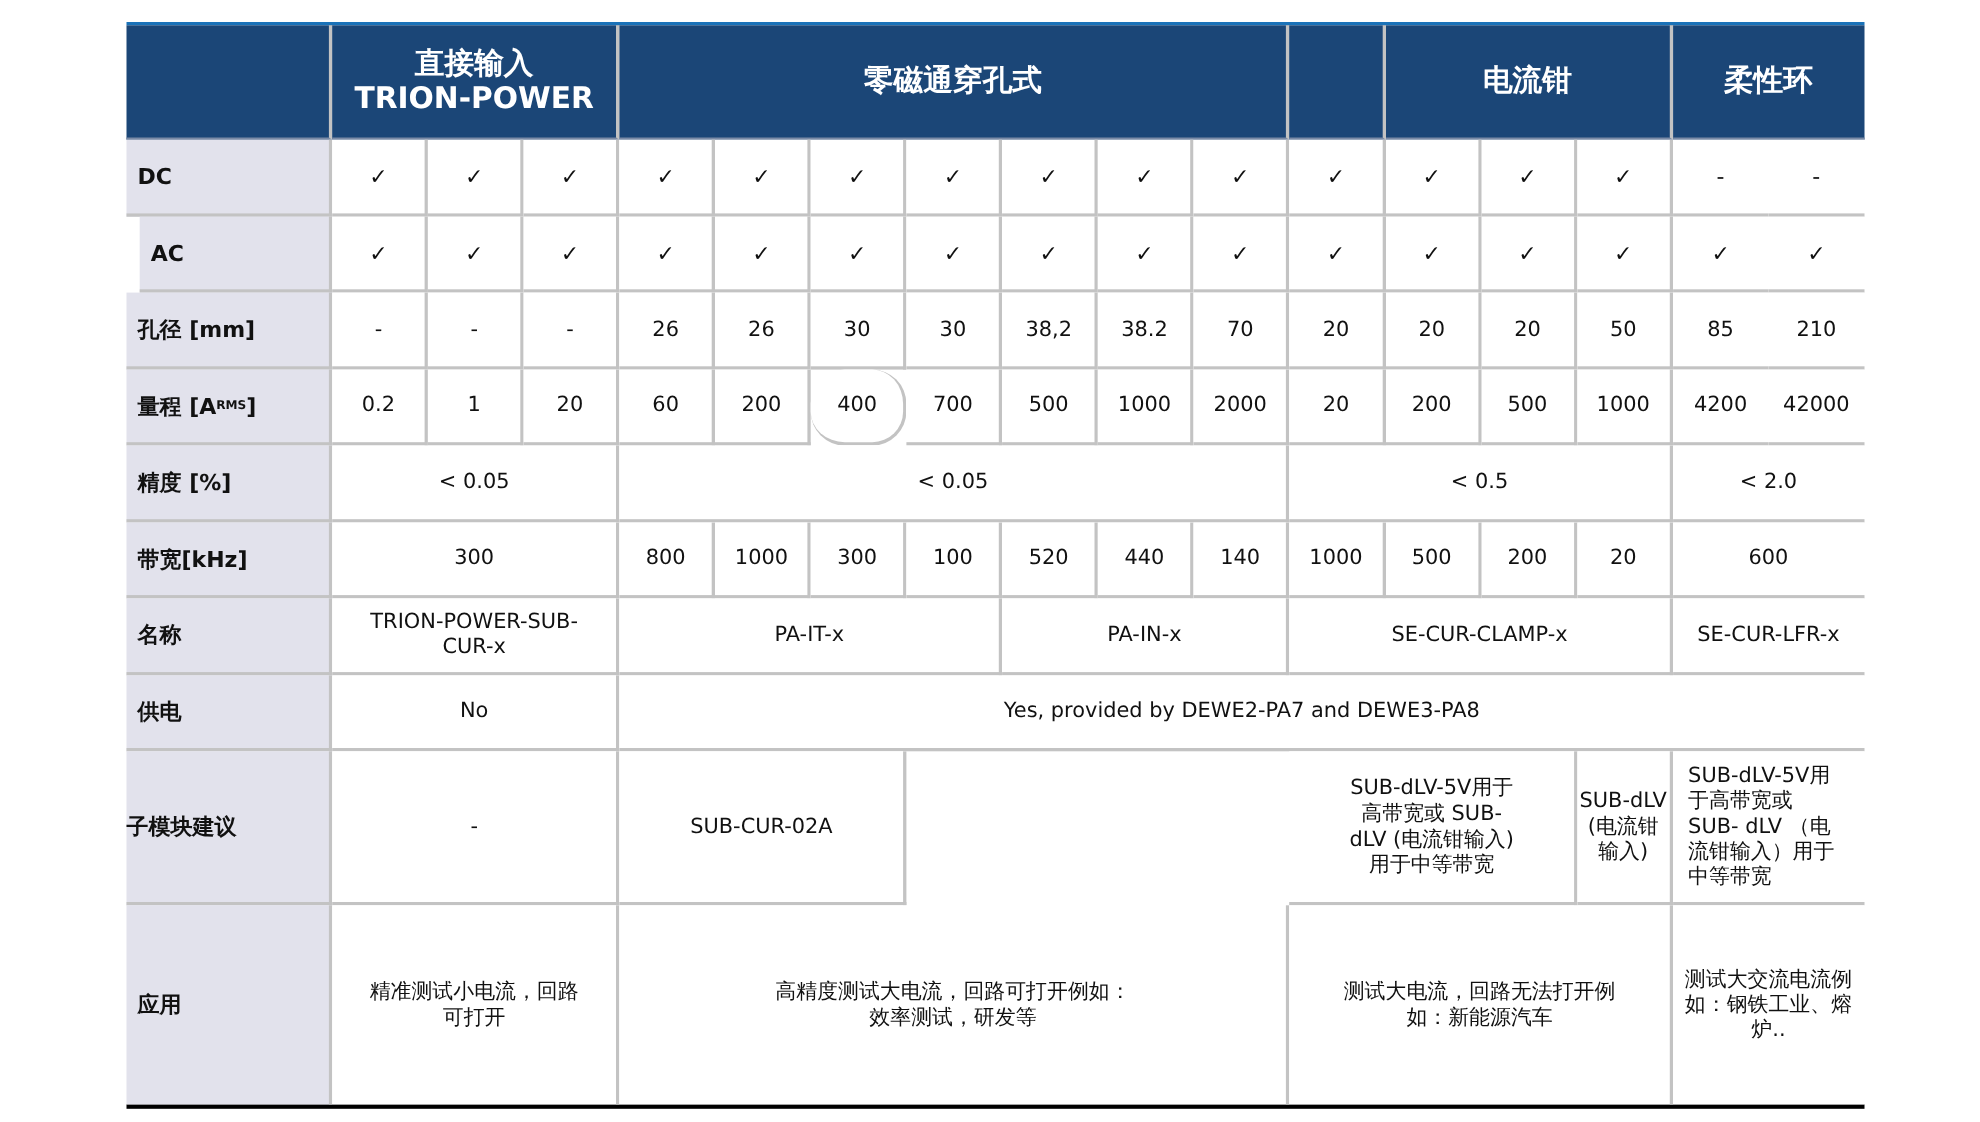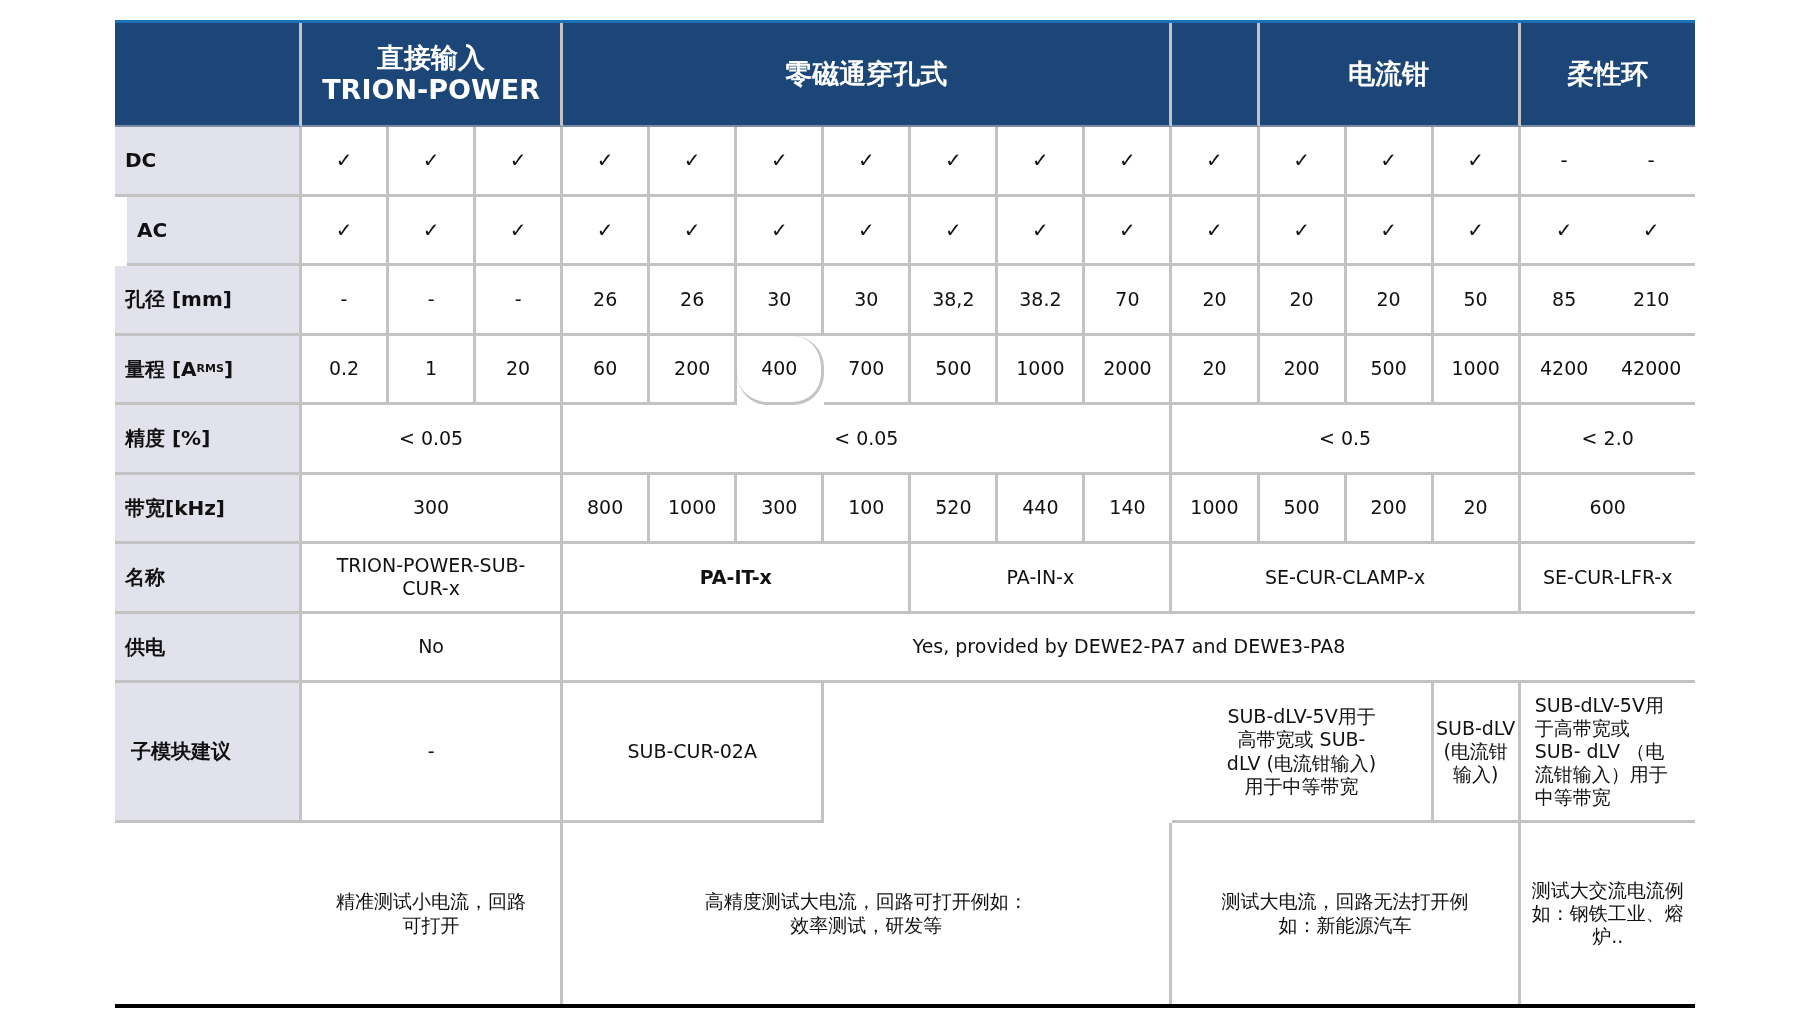--- a/index.html
+++ b/index.html
@@ -20,21 +20,21 @@
     border-right: 3px solid #c3c3c3;
     border-bottom: 3px solid #c3c3c3;
     background: #ffffff; color: #111111;
     font-size: 19px; line-height: 1.22; padding: 2px 4px;
   }
   .hd { background: #1b4677; color: #ffffff; font-weight: bold; font-size: 27px;
         flex-direction: column; border-bottom: 2px solid #7a8aa6; line-height: 1.2; }
   .hd.first { border-right: 3px solid #c3c3c3; }
   .lbl { background: #e2e2ec; justify-content: flex-start; font-weight: bold;
          font-size: 20px; padding-left: 10px; }
-  .lbl.tight { padding-left: 16px; }
+  .lbl.tight { padding-left: 0; }
   .nob-r { border-right: none; }
   .last { border-right: none; }
   .chk { font-size: 20px; }
   sub { font-size: 11px; vertical-align: -4px; }
   .left { text-align: left; justify-content: center; }
 </style>
 </head>
 <body>
 
 <div class="tbl">
@@ -149,33 +149,34 @@
   <div class="c" style="grid-column:10;grid-row:7;">440</div>
   <div class="c" style="grid-column:11;grid-row:7;">140</div>
   <div class="c" style="grid-column:12;grid-row:7;">1000</div>
   <div class="c" style="grid-column:13;grid-row:7;">500</div>
   <div class="c" style="grid-column:14;grid-row:7;">200</div>
   <div class="c" style="grid-column:15;grid-row:7;">20</div>
   <div class="c last" style="grid-column:16 / span 2;grid-row:7;">600</div>
 
   <div class="c lbl" style="grid-column:1;grid-row:8;">名称</div>
   <div class="c" style="grid-column:2 / span 3;grid-row:8;padding:2px 28px;">TRION-POWER-SUB-CUR-x</div>
-  <div class="c" style="grid-column:5 / span 4;grid-row:8;font-weight:bold;">PA-IT-x</div>
+  <div class="c" style="grid-column:5 / span 4;grid-row:8;">PA-IT-x</div>
   <div class="c" style="grid-column:9 / span 3;grid-row:8;">PA-IN-x</div>
   <div class="c" style="grid-column:12 / span 4;grid-row:8;">SE-CUR-CLAMP-x</div>
   <div class="c last" style="grid-column:16 / span 2;grid-row:8;">SE-CUR-LFR-x</div>
 
   <div class="c lbl" style="grid-column:1;grid-row:9;">供电</div>
   <div class="c" style="grid-column:2 / span 3;grid-row:9;">No</div>
   <div class="c last" style="grid-column:5 / span 13;grid-row:9;">Yes, provided by DEWE2-PA7 and DEWE3-PA8</div>
 
   <div class="c lbl tight" style="grid-column:1;grid-row:10;">子模块建议</div>
   <div class="c" style="grid-column:2 / span 3;grid-row:10;">-</div>
   <div class="c" style="grid-column:5 / span 3;grid-row:10;">SUB-CUR-02A</div>
   <div class="c" style="grid-column:12 / span 3;grid-row:10;padding:2px 48px;">SUB-dLV-5V用于高带宽或 SUB- dLV (电流钳输入)用于中等带宽</div>
   <div class="c" style="grid-column:15;grid-row:10;padding:2px 2px;">SUB-dLV (电流钳输入)</div>
   <div class="c last left" style="grid-column:16 / span 2;grid-row:10;padding:2px 14px 2px 14px;">SUB-dLV-5V用于高带宽或 SUB- dLV （电流钳输入）用于中等带宽</div>
 
+  <div class="c lbl" style="grid-column:1;grid-row:11;border-bottom:none;">应用</div>
   <div class="c" style="grid-column:2 / span 3;grid-row:11;padding:2px 30px;border-bottom:none;">精准测试小电流，回路可打开</div>
   <div class="c" style="grid-column:5 / span 7;grid-row:11;padding:2px 140px;border-bottom:none;">高精度测试大电流，回路可打开例如：效率测试，研发等</div>
   <div class="c" style="grid-column:12 / span 4;grid-row:11;padding:2px 44px;border-bottom:none;">测试大电流，回路无法打开例如：新能源汽车</div>
   <div class="c last" style="grid-column:16 / span 2;grid-row:11;padding:2px 10px;border-bottom:none;">测试大交流电流例如：钢铁工业、熔炉..</div>
 </div>
 
 </body></html>

